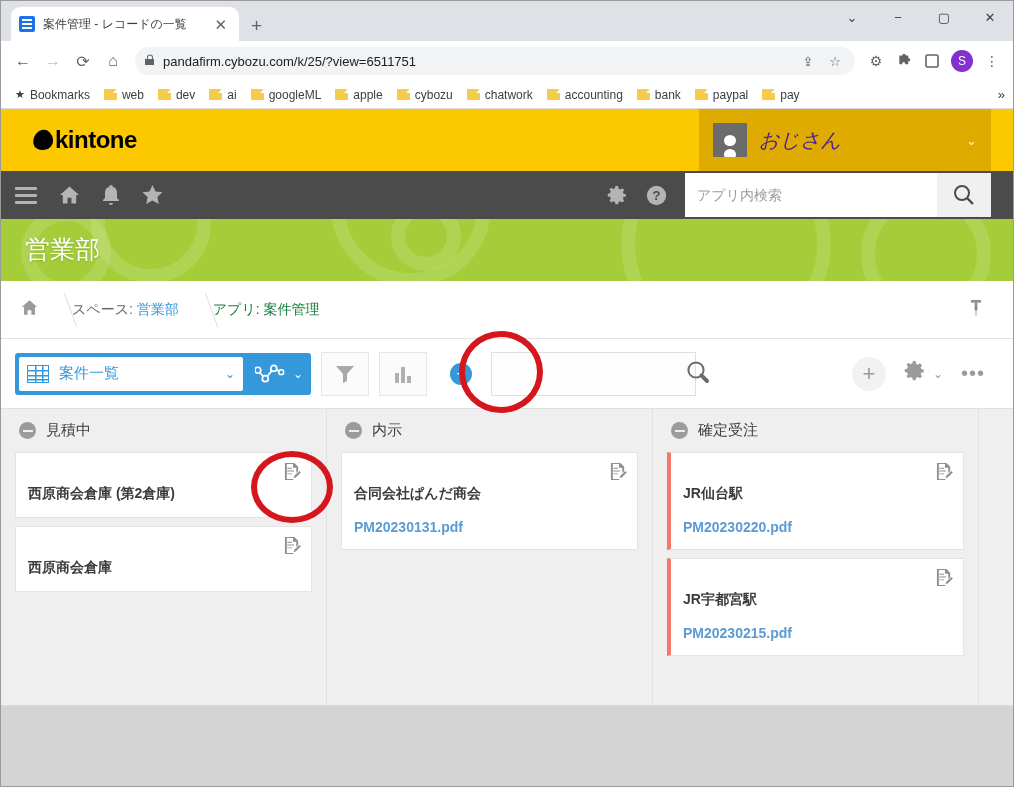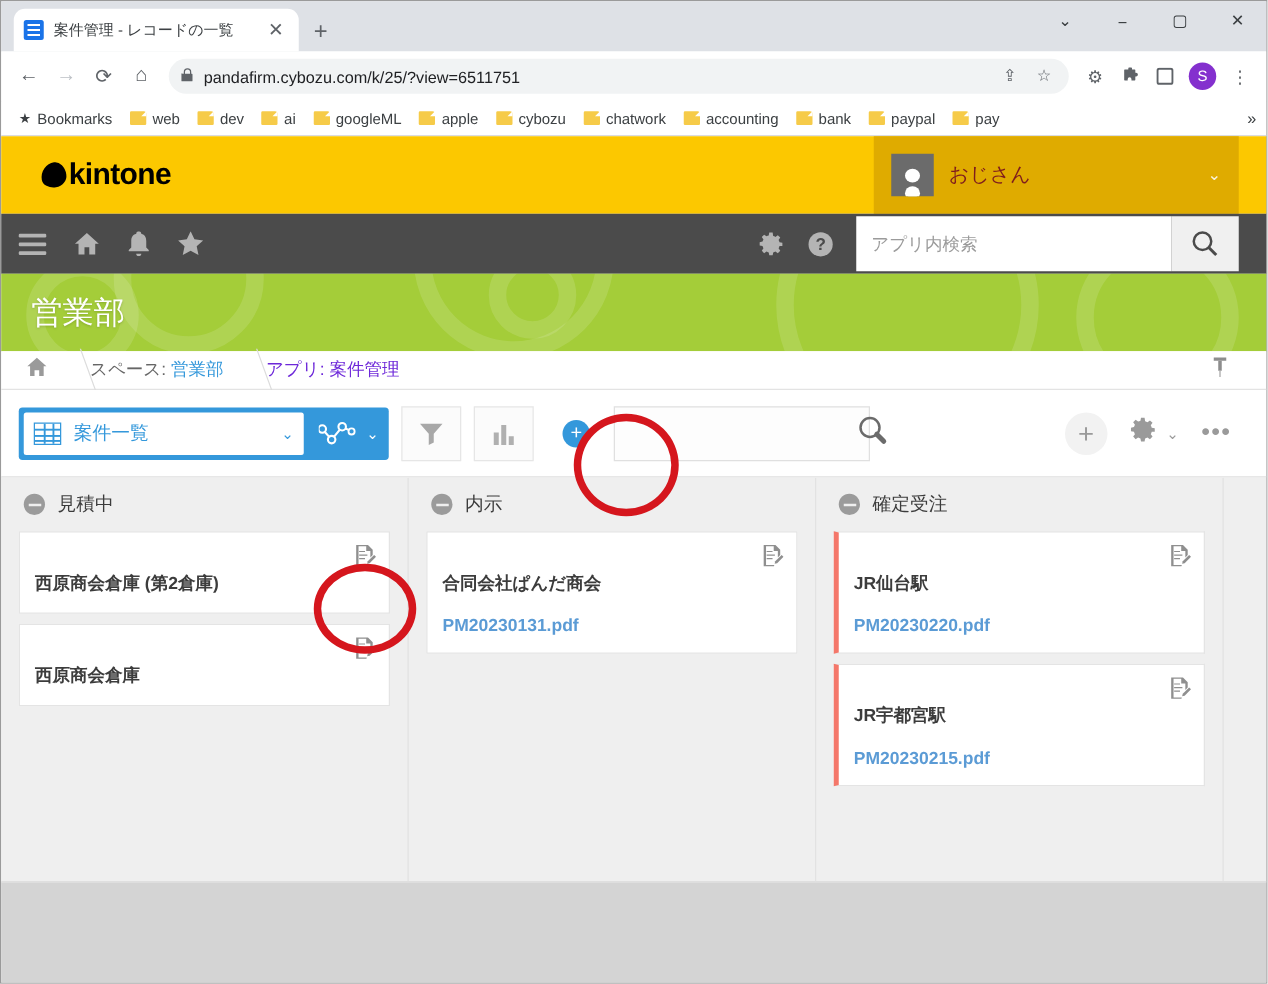--- a/index.html
+++ b/index.html
@@ -156,21 +156,21 @@
     width: 34px; height: 34px; background: #6b6b6b;
     display: flex; align-items: flex-end; justify-content: center;
     flex: none; overflow: hidden;
   }
   .k-user-avatar::before {
     content: ""; width: 12px; height: 11px;
     border-radius: 50%; background: #fff;
     box-shadow: 0 15px 0 -2px #fff, 0 14px 0 0 #fff;
     margin-bottom: 11px;
   }
-  .k-user-name { color: #7f1d1d; font-size: 16px; flex: 1; }
+  .k-user-name { color: #4c1d95; font-size: 20px; flex: 1; font-style: italic; }
   .k-user-caret { color: #fff; font-size: 13px; opacity: .85; }
 
   
   .k-nav {
     height: 48px; background: #4b4b4b;
     display: flex; align-items: center; flex: none;
     position: relative;
   }
   .k-nav-left { display: flex; align-items: center; gap: 22px; padding-left: 14px; }
   .k-nav-icon { color: #b4b4b4; font-size: 20px; cursor: pointer; display:flex; }
@@ -210,38 +210,38 @@
     border-radius: 50%;
   }
   .space-title {
     position: absolute; left: 24px; top: 14px;
     color: #fff; font-size: 25px;
     text-shadow: 0 1px 2px rgba(0,0,0,.18);
   }
 
   
   .crumbs {
-    height: 31px; background: #fff; flex: none;
+    height: 58px; background: #fff; flex: none;
     border-bottom: 1px solid #e3e3e3;
     display: flex; align-items: center; padding-left: 10px;
     position: relative;
   }
   .crumb-home { color: #9a9a9a; font-size: 17px; padding: 0 10px; cursor: pointer; }
   .crumb-sep {
     width: 14px; height: 46px; position: relative; flex: none;
   }
   .crumb-sep::before {
     content: ""; position: absolute; left: 0; top: 6px;
     width: 22px; height: 34px;
     border-right: 1px solid #dcdcdc;
     transform: skewX(20deg);
   }
   .crumb { font-size: 14px; color: #666; padding: 0 10px; white-space: nowrap; }
   .crumb a { color: #3498db; text-decoration: none; cursor: pointer; }
-  .crumb.dark { color: #6d28d9; }
+  .crumb.dark { color: #15803d; }
   .pin-icon {
     position: absolute; right: 30px; color: #888; font-size: 15px; cursor: pointer;
   }
 
   
   .viewbar {
     height: 70px; background: #fff; flex: none;
     display: flex; align-items: center; padding: 0 14px;
     border-bottom: 1px solid #e0e0e0;
     position: relative;

